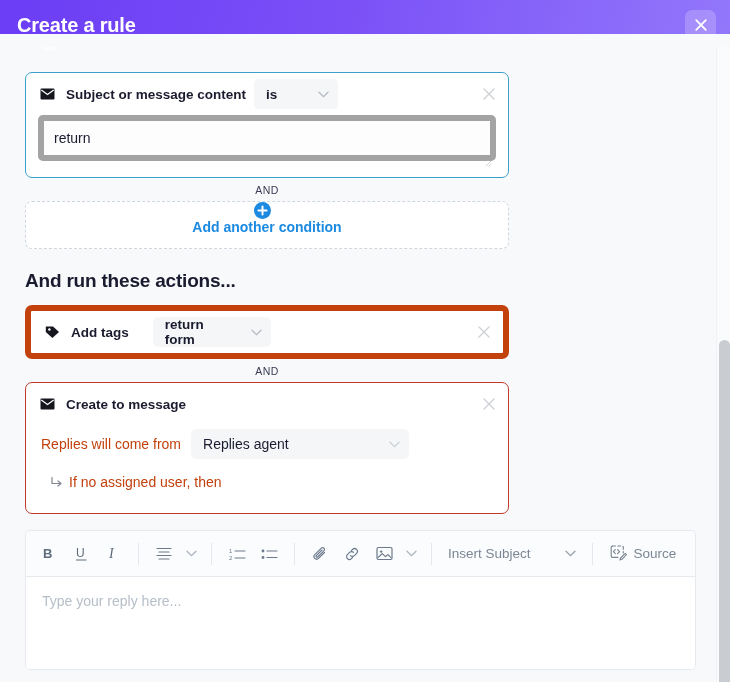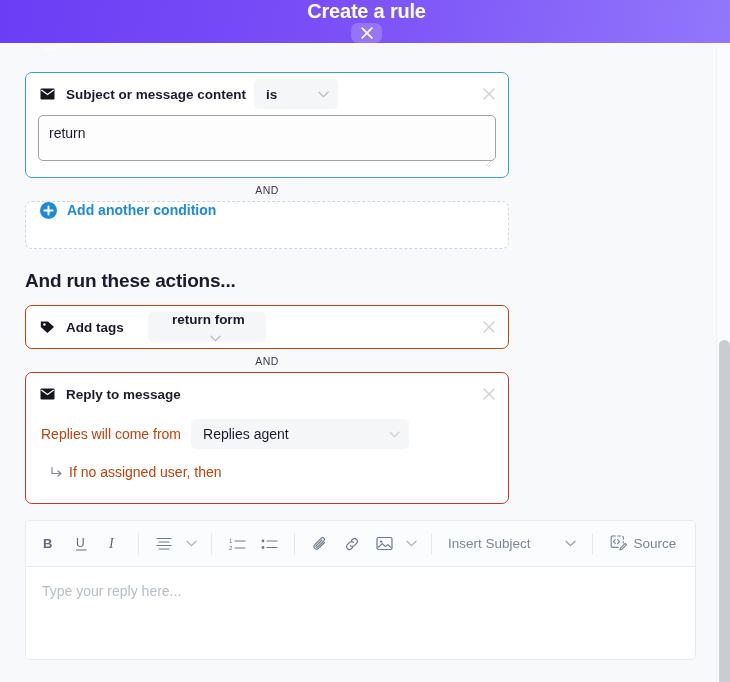--- a/index.html
+++ b/index.html
@@ -12,29 +12,28 @@
 
   body {
     font-family: "Liberation Sans", sans-serif;
     background: #f7f9fb;
     color: #1b1b2f;
     position: relative;
   }
 
   
   .modal-header {
-    height: 43px;
+    height: 34px;
     background: linear-gradient(100deg, #6b3df5 0%, #7a4ff7 45%, #9277fb 100%);
     display: flex;
     align-items: center;
     justify-content: space-between;
-    padding: 0 14px 0 17px;
+    padding: 16px 14px 0 17px;
     position: relative;
     z-index: 5;
-    flex-direction: column;
   }
   .modal-title {
     color: #ffffff;
     font-size: 20px;
     font-weight: bold;
     letter-spacing: -0.2px;
   }
   .close-btn {
     width: 31px;
     height: 31px;
@@ -86,21 +85,21 @@
     border-radius: 7px;
     width: 484px;
   }
   .card.outlined-blue {
     border: 1px solid #3aa0c9;
   }
   .card.outlined-red {
     border: 1px solid #c0392b;
   }
   .card.plain {
-    border: 1px solid #c2410c;
+    border: 6px solid #c2410c;
   }
   .card.dashed {
     border: 1px dashed #cfd6de;
     background: #ffffff;
   }
 
   .card-row {
     display: flex;
     align-items: center;
     padding: 0 14px;
@@ -135,41 +134,41 @@
     justify-content: space-between;
     padding: 0 9px 0 12px;
     cursor: pointer;
     font-size: 13.5px;
     color: #1b1b2f;
     font-weight: bold;
   }
   .pill-select .caret { margin-left: 14px; opacity: 0.45; display: flex; }
 
   .pill-select.wide-a { width: 84px; margin-left: 8px; font-weight: bold; }
-  .pill-select.tags   { width: 118px; margin-left: 24px; font-weight: bold; flex-direction: column; }
+  .pill-select.tags   { width: 118px; margin-left: 24px; font-weight: bold; }
   .pill-select.agent  { width: 218px; margin-left: 10px; font-weight: normal; font-size: 14px; }
   .pill-select.user   { width: 222px; margin-left: 10px; font-weight: normal; font-size: 14px; }
 
   
   .remove-x {
     position: absolute;
     right: 12px;
     top: 50%;
     transform: translateY(-50%);
     cursor: pointer;
     display: flex;
     opacity: 0.33;
   }
 
   
   .textarea-wrap { padding: 0 12px 12px 12px; }
   .ta {
     width: 100%;
     height: 46px;
-    border: 1px solid #a3a3a3;
+    border: 6px solid #a3a3a3;
     border-radius: 5px;
     background: #fdfdfe;
     font-family: "Liberation Sans", sans-serif;
     font-size: 14px;
     color: #1b1b2f;
     padding: 9px 10px;
     resize: none;
     position: relative;
   }
   .ta-box { position: relative; }
@@ -189,24 +188,25 @@
     text-align: center;
     font-size: 10.5px;
     letter-spacing: 0.4px;
     color: #3a3a52;
     padding: 6px 0 5px 0;
   }
 
   
   .add-cond {
     display: flex;
-    align-items: flex-start;
+    align-items: center;
     height: 46px;
     padding: 0 14px;
     cursor: pointer;
+    flex-direction: column;
   }
   .add-cond .plus-ico { margin-right: 10px; display: flex; }
   .add-cond-text {
     color: #1b8ae0;
     font-size: 14px;
     font-weight: bold;
   }
 
   
   .section-heading {
@@ -433,21 +433,21 @@
     <div class="and-div">AND</div>
 
     <div class="card outlined-red">
       <div class="card-row">
         <span class="row-icon">
           <svg width="15" height="12" viewBox="0 0 15 12">
             <rect x="0.5" y="0.5" width="14" height="11" rx="1" fill="#16161f"></rect>
             <path d="M1.3 2 L7.5 6.6 L13.7 2" stroke="#ffffff" stroke-width="1.2" fill="none"></path>
           </svg>
         </span>
-        <span class="row-label">Reply to message</span>
+        <span class="row-label">Create to message</span>
         <span class="remove-x">
           <svg width="14" height="14" viewBox="0 0 14 14">
               <path d="M2 2 L12 12 M12 2 L2 12" stroke="#6b7280" stroke-width="1.4" stroke-linecap="round"></path>
             </svg>
         </span>
       </div>
 
       <div class="reply-sub">
         <span class="reply-sub-label">Replies will come from</span>
         <div class="pill-select agent">

